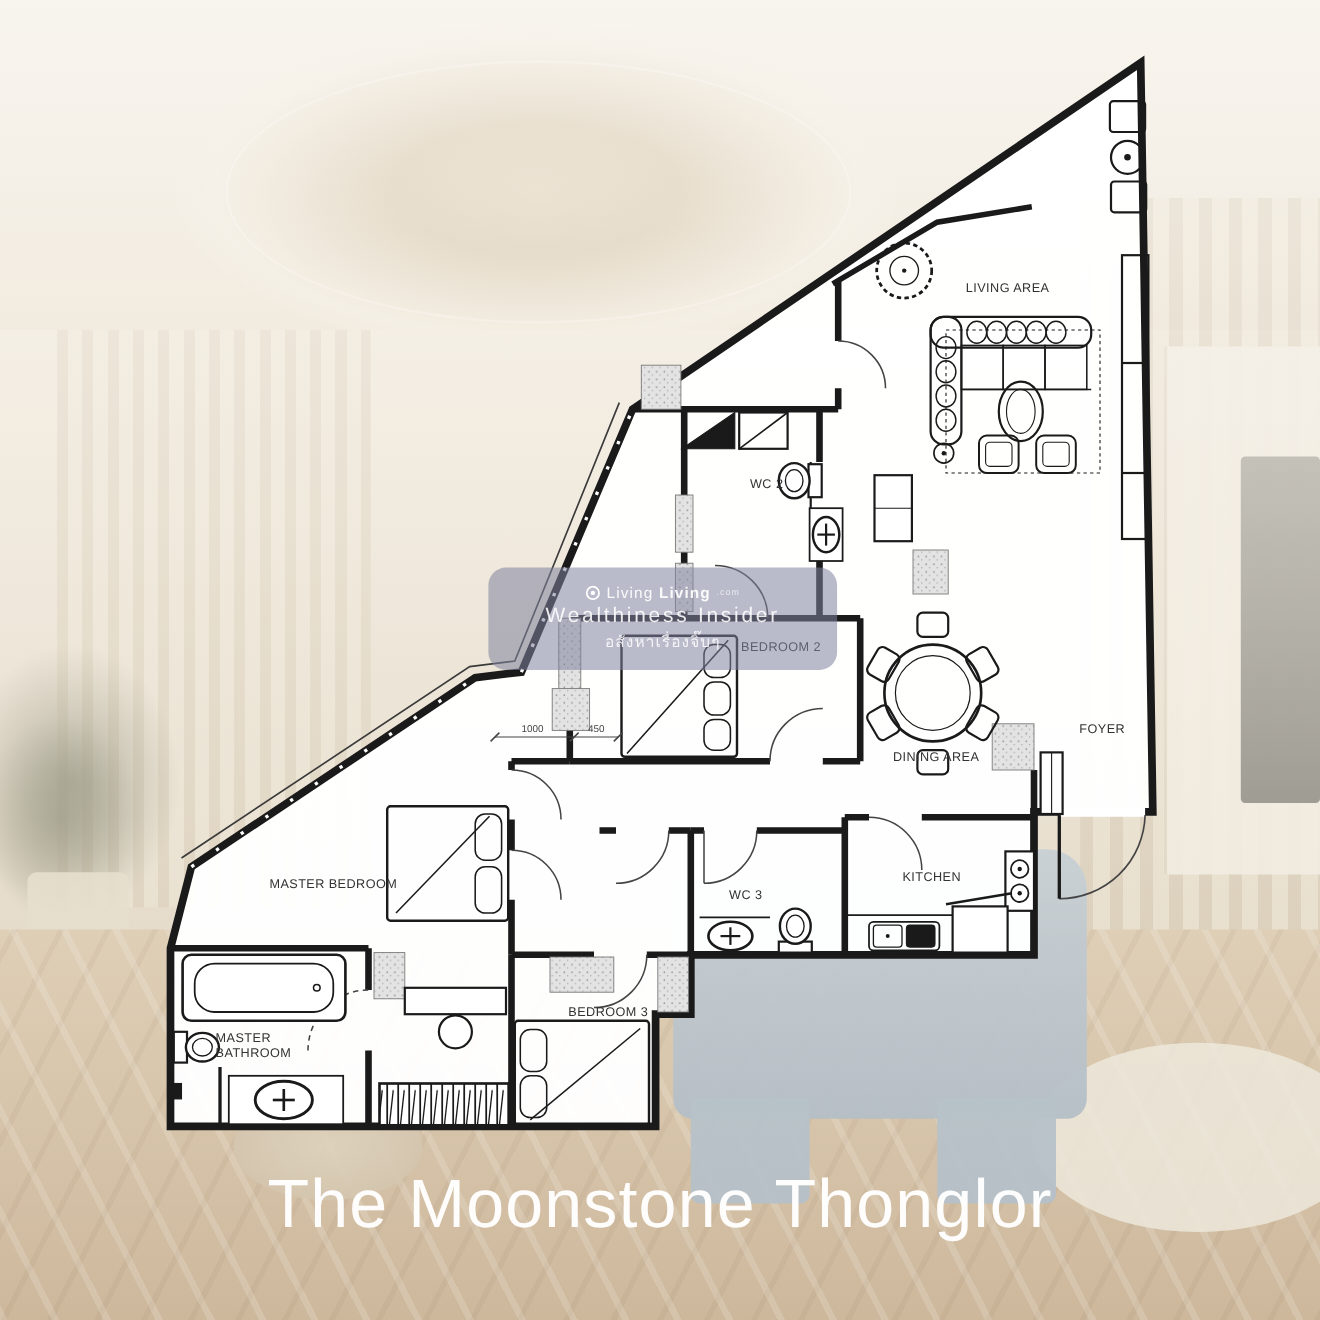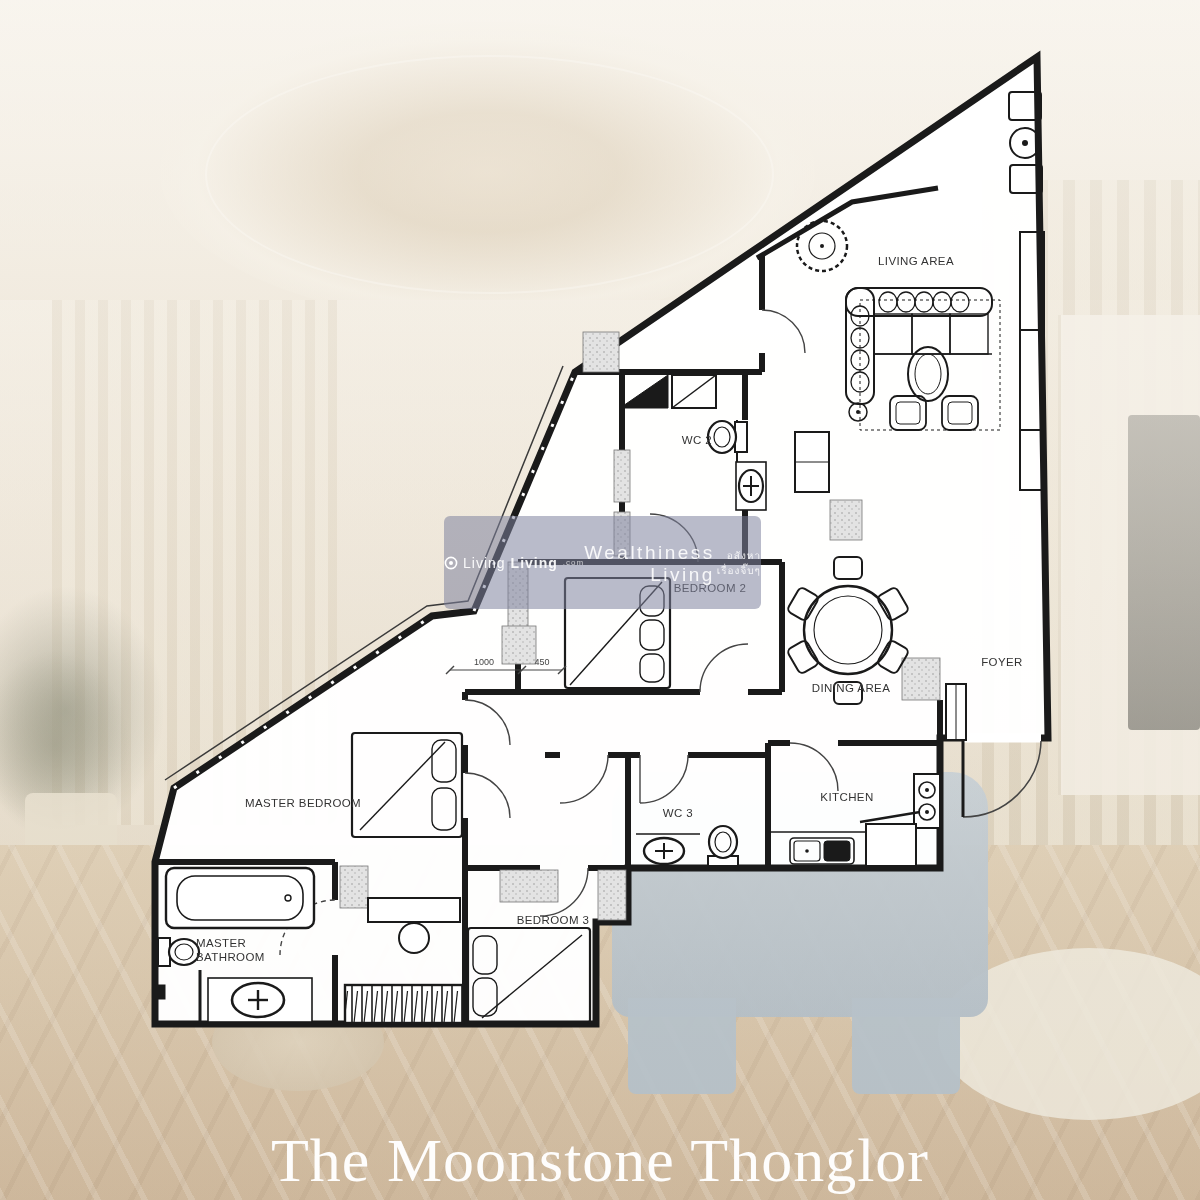--- a/index.html
+++ b/index.html
@@ -51,31 +51,31 @@
   .bg-stool{left:212px;top:993px;width:172px;height:98px;border-radius:50%;
     background:radial-gradient(#dacdb6,#c9b89e);opacity:.9;}
   .bg-wash{left:0;top:0;width:1200px;height:1200px;
     background:linear-gradient(rgba(252,250,246,.62),rgba(250,246,238,.36) 45%,rgba(248,243,232,.2) 70%,rgba(244,238,226,.12));}
   
   #plan-svg{left:0;top:0;z-index:5;}
   .room-label{font-family:"Liberation Sans",sans-serif;font-size:11.5px;fill:#333;letter-spacing:.4px;}
   .dim-label{font-family:"Liberation Sans",sans-serif;font-size:9px;fill:#444;}
   
   .watermark{left:444px;top:516px;width:317px;height:93px;z-index:6;
-    background:rgba(128,132,158,.55);border-radius:6px;
-    display:flex;flex-direction:row;align-items:center;justify-content:center;
+    background:rgba(128,132,158,.55);border-radius:16px;
+    display:flex;flex-direction:column;align-items:center;justify-content:center;
     color:#fff;text-align:right;}
   .wm-line1{display:flex;align-items:center;gap:5px;font-size:14px;letter-spacing:1px;color:rgba(255,255,255,.92);}
   .wm-line1 .bold{font-weight:bold;}
   .wm-line1 .tld{font-size:8px;opacity:.75;align-self:flex-end;margin-bottom:4px;}
   .wm-line2{font-size:19px;letter-spacing:2.5px;color:rgba(255,255,255,.88);margin-top:2px;}
-  .wm-line3{font-size:10px;letter-spacing:1px;color:rgba(255,255,255,.85);margin-top:1px;}
+  .wm-line3{font-size:14px;letter-spacing:1px;color:rgba(255,255,255,.85);margin-top:1px;}
   
-  .title{left:0;top:1125px;width:1200px;z-index:7;text-align:center;
-    font-size:62px;letter-spacing:1px;color:rgba(255,255,255,.97);font-weight:400;font-family:Liberation Serif, serif;}
+  .title{left:0;top:1059px;width:1200px;z-index:7;text-align:center;
+    font-size:62px;letter-spacing:1px;color:rgba(255,255,255,.97);font-weight:400;}
 </style>
 </head>
 <body>
 
 <div class="abs bg-ceiling"></div>
 <div class="abs bg-ceiling-ring"></div>
 <div class="abs bg-ceiling-ring2"></div>
 <div class="abs bg-wall"></div>
 <div class="abs bg-curtain-left"></div>
 <div class="abs bg-curtain-right"></div>
@@ -373,17 +373,17 @@
 <div class="abs watermark">
   <div class="wm-line1">
     <svg width="14" height="14" viewBox="0 0 14 14">
       <circle cx="7" cy="7" r="5.6" fill="none" stroke="#ffffff" stroke-width="1.6"></circle>
       <circle cx="7" cy="7" r="2" fill="#ffffff"></circle>
     </svg>
     <span>Living</span>
       <span class="bold">Living</span>
       <span class="tld">.com</span>
   </div>
-  <div class="wm-line2">Wealthiness Living</div>
+  <div class="wm-line2">Wealthiness Insider</div>
   <div class="wm-line3">อสังหาเรื่องจิ๊บๆ</div>
 </div>
 
 <div class="abs title">The Moonstone Thonglor</div>
 
 </body></html>

